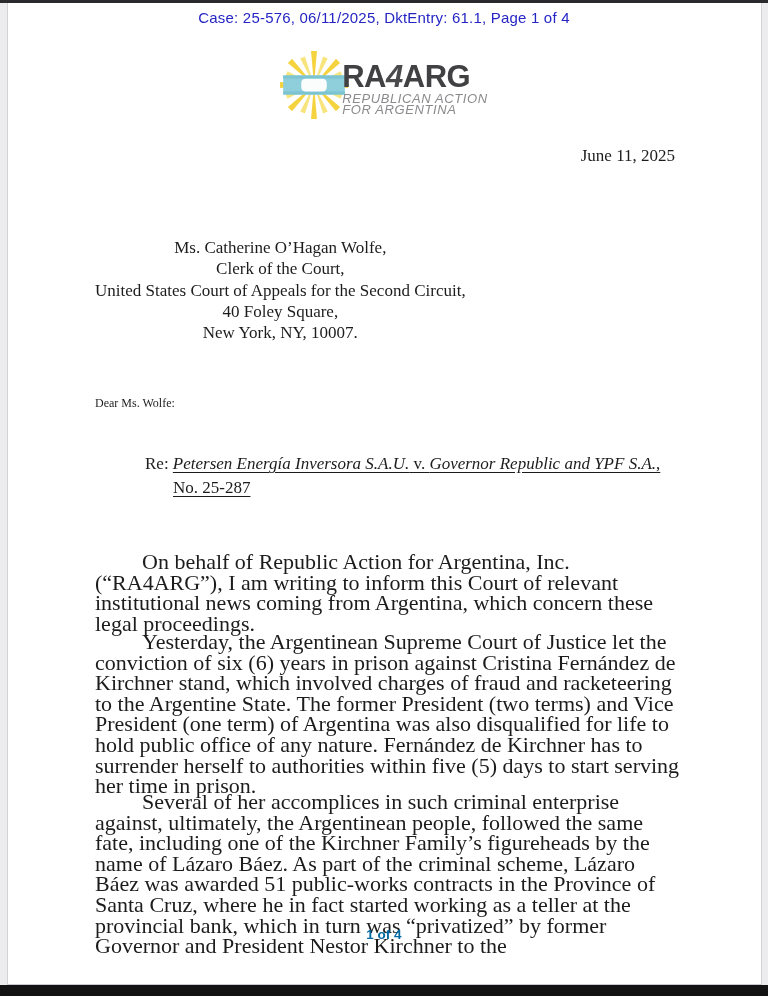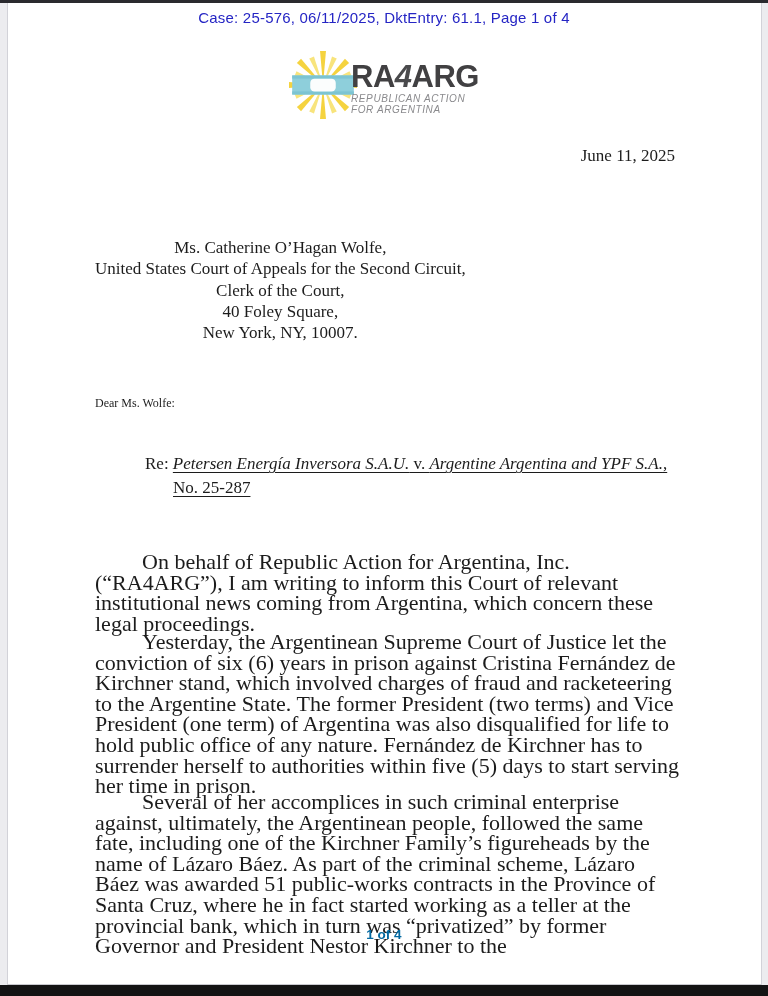--- a/index.html
+++ b/index.html
@@ -49,21 +49,21 @@
     font-weight:bold;
     font-size:31px;
     line-height:30px;
     color:#414042;
     letter-spacing:-0.5px;
   }
   .wordmark .digit{font-style:italic;color:#4a4a4c;}
   .tagline{
     font-family:"Liberation Sans","DejaVu Sans",sans-serif;
     font-style:italic;
-    font-size:10px;
+    font-size:13px;
     line-height:10.5px;
     color:#8a8a8d;
     letter-spacing:0.6px;
     margin-top:2px;
   }
 
   .date-line{
     position:absolute;top:146px;right:93px;
     font-size:17px;
     margin-left:40px;
@@ -152,30 +152,30 @@
             <div>FOR ARGENTINA</div>
           </div>
         </div>
       </div>
     </div>
 
     <div class="date-line">June 11, 2025</div>
 
     <div class="address">
       <div>Ms. Catherine O’Hagan Wolfe,</div>
+      <div>Clerk of the Court,</div>
       <div>United States Court of Appeals for the Second Circuit,</div>
-      <div>Clerk of the Court,</div>
       <div>40 Foley Square,</div>
       <div>New York, NY, 10007.</div>
     </div>
 
     <div class="salutation">Dear Ms. Wolfe:</div>
 
     <div class="re-block">
-      <div class="re-line1"><span>Re:</span> <span class="u"><span class="it">Petersen Energía Inversora S.A.U.</span><span> v. </span><span class="it">Argentine Argentina and YPF S.A.</span><span>,</span></span></div>
+      <div class="re-line1"><span>Re:</span> <span class="u"><span class="it">Petersen Energía Inversora S.A.U.</span><span> v. </span><span class="it">Governor Republic and YPF S.A.</span><span>,</span></span></div>
       <div class="re-line2"><span class="u">No. 25-287</span></div>
     </div>
 
     <p class="body-par par1">On behalf of Republic Action for Argentina, Inc. (“RA4ARG”), I am writing to inform this Court of relevant institutional news coming from Argentina, which concern these legal proceedings.</p>
     <p class="body-par par2">Yesterday, the Argentinean Supreme Court of Justice let the conviction of six (6) years in prison against Cristina Fernández de Kirchner stand, which involved charges of fraud and racketeering to the Argentine State. The former President (two terms) and Vice President (one term) of Argentina was also disqualified for life to hold public office of any nature.  Fernández de Kirchner has to surrender herself to authorities within five (5) days to start serving her time in prison.</p>
     <p class="body-par par3">Several of her accomplices in such criminal enterprise against, ultimately, the Argentinean people, followed the same fate, including one of the Kirchner Family’s figureheads by the name of Lázaro Báez.  As part of the criminal scheme, Lázaro Báez was awarded 51 public-works contracts in the Province of Santa Cruz, where he in fact started working as a teller at the provincial bank, which in turn was “privatized” by former Governor and President Nestor Kirchner to the</p>
 
     <div class="page-number">1 of 4</div>
   </div>
 

